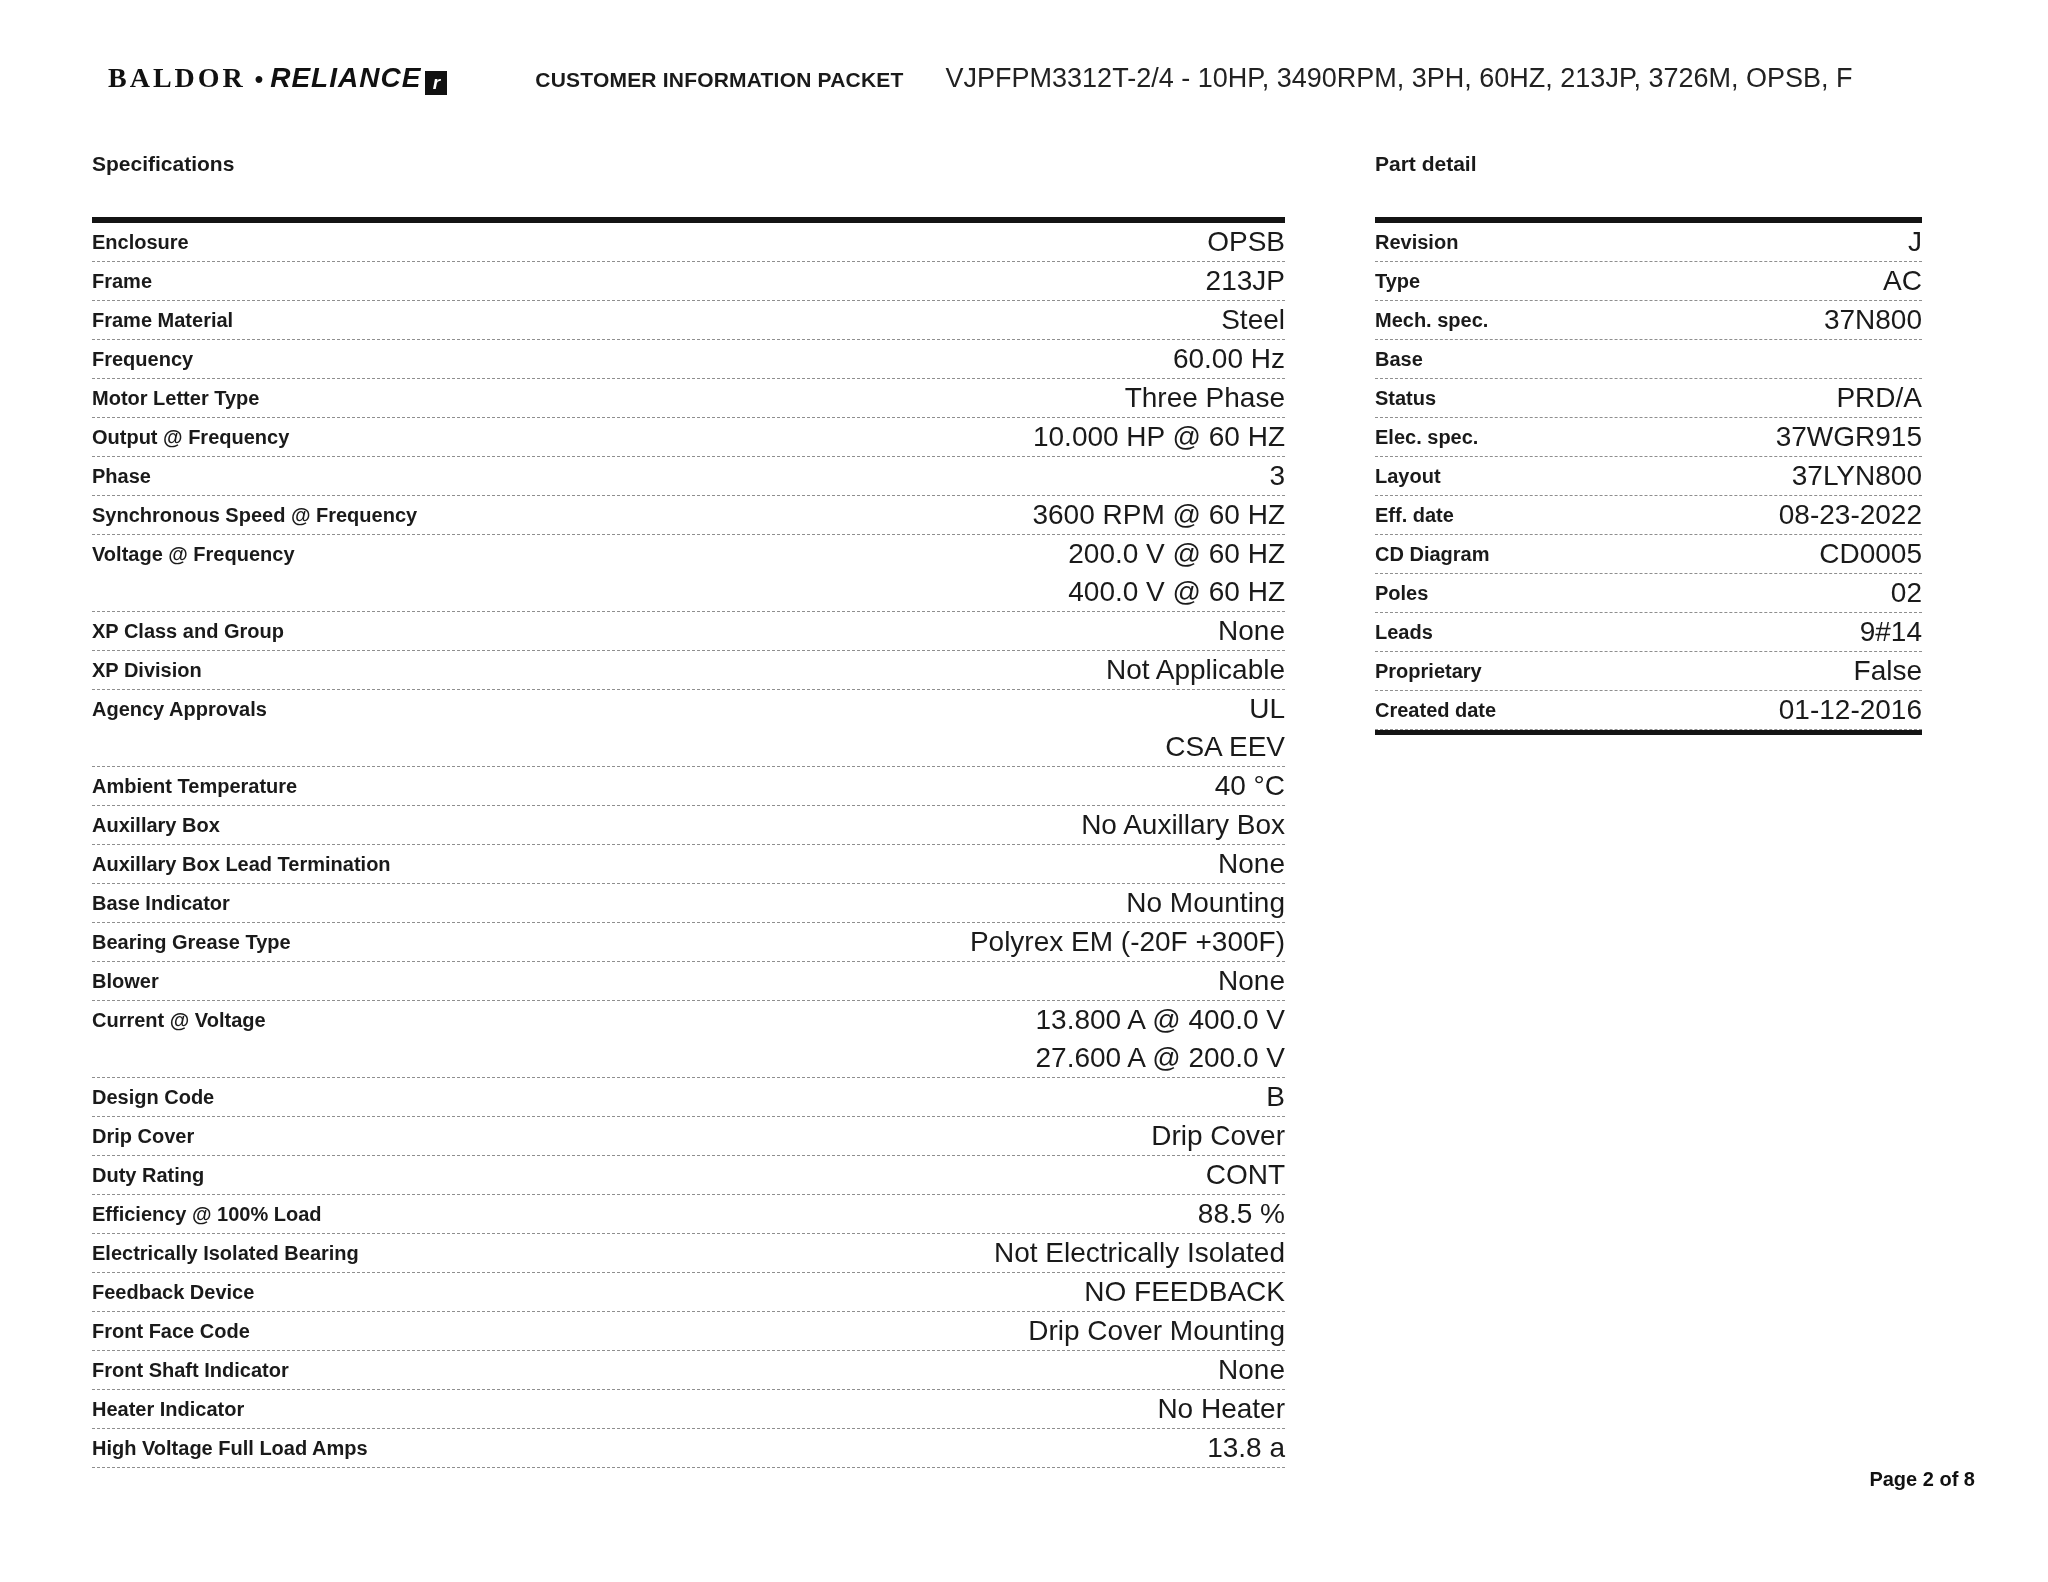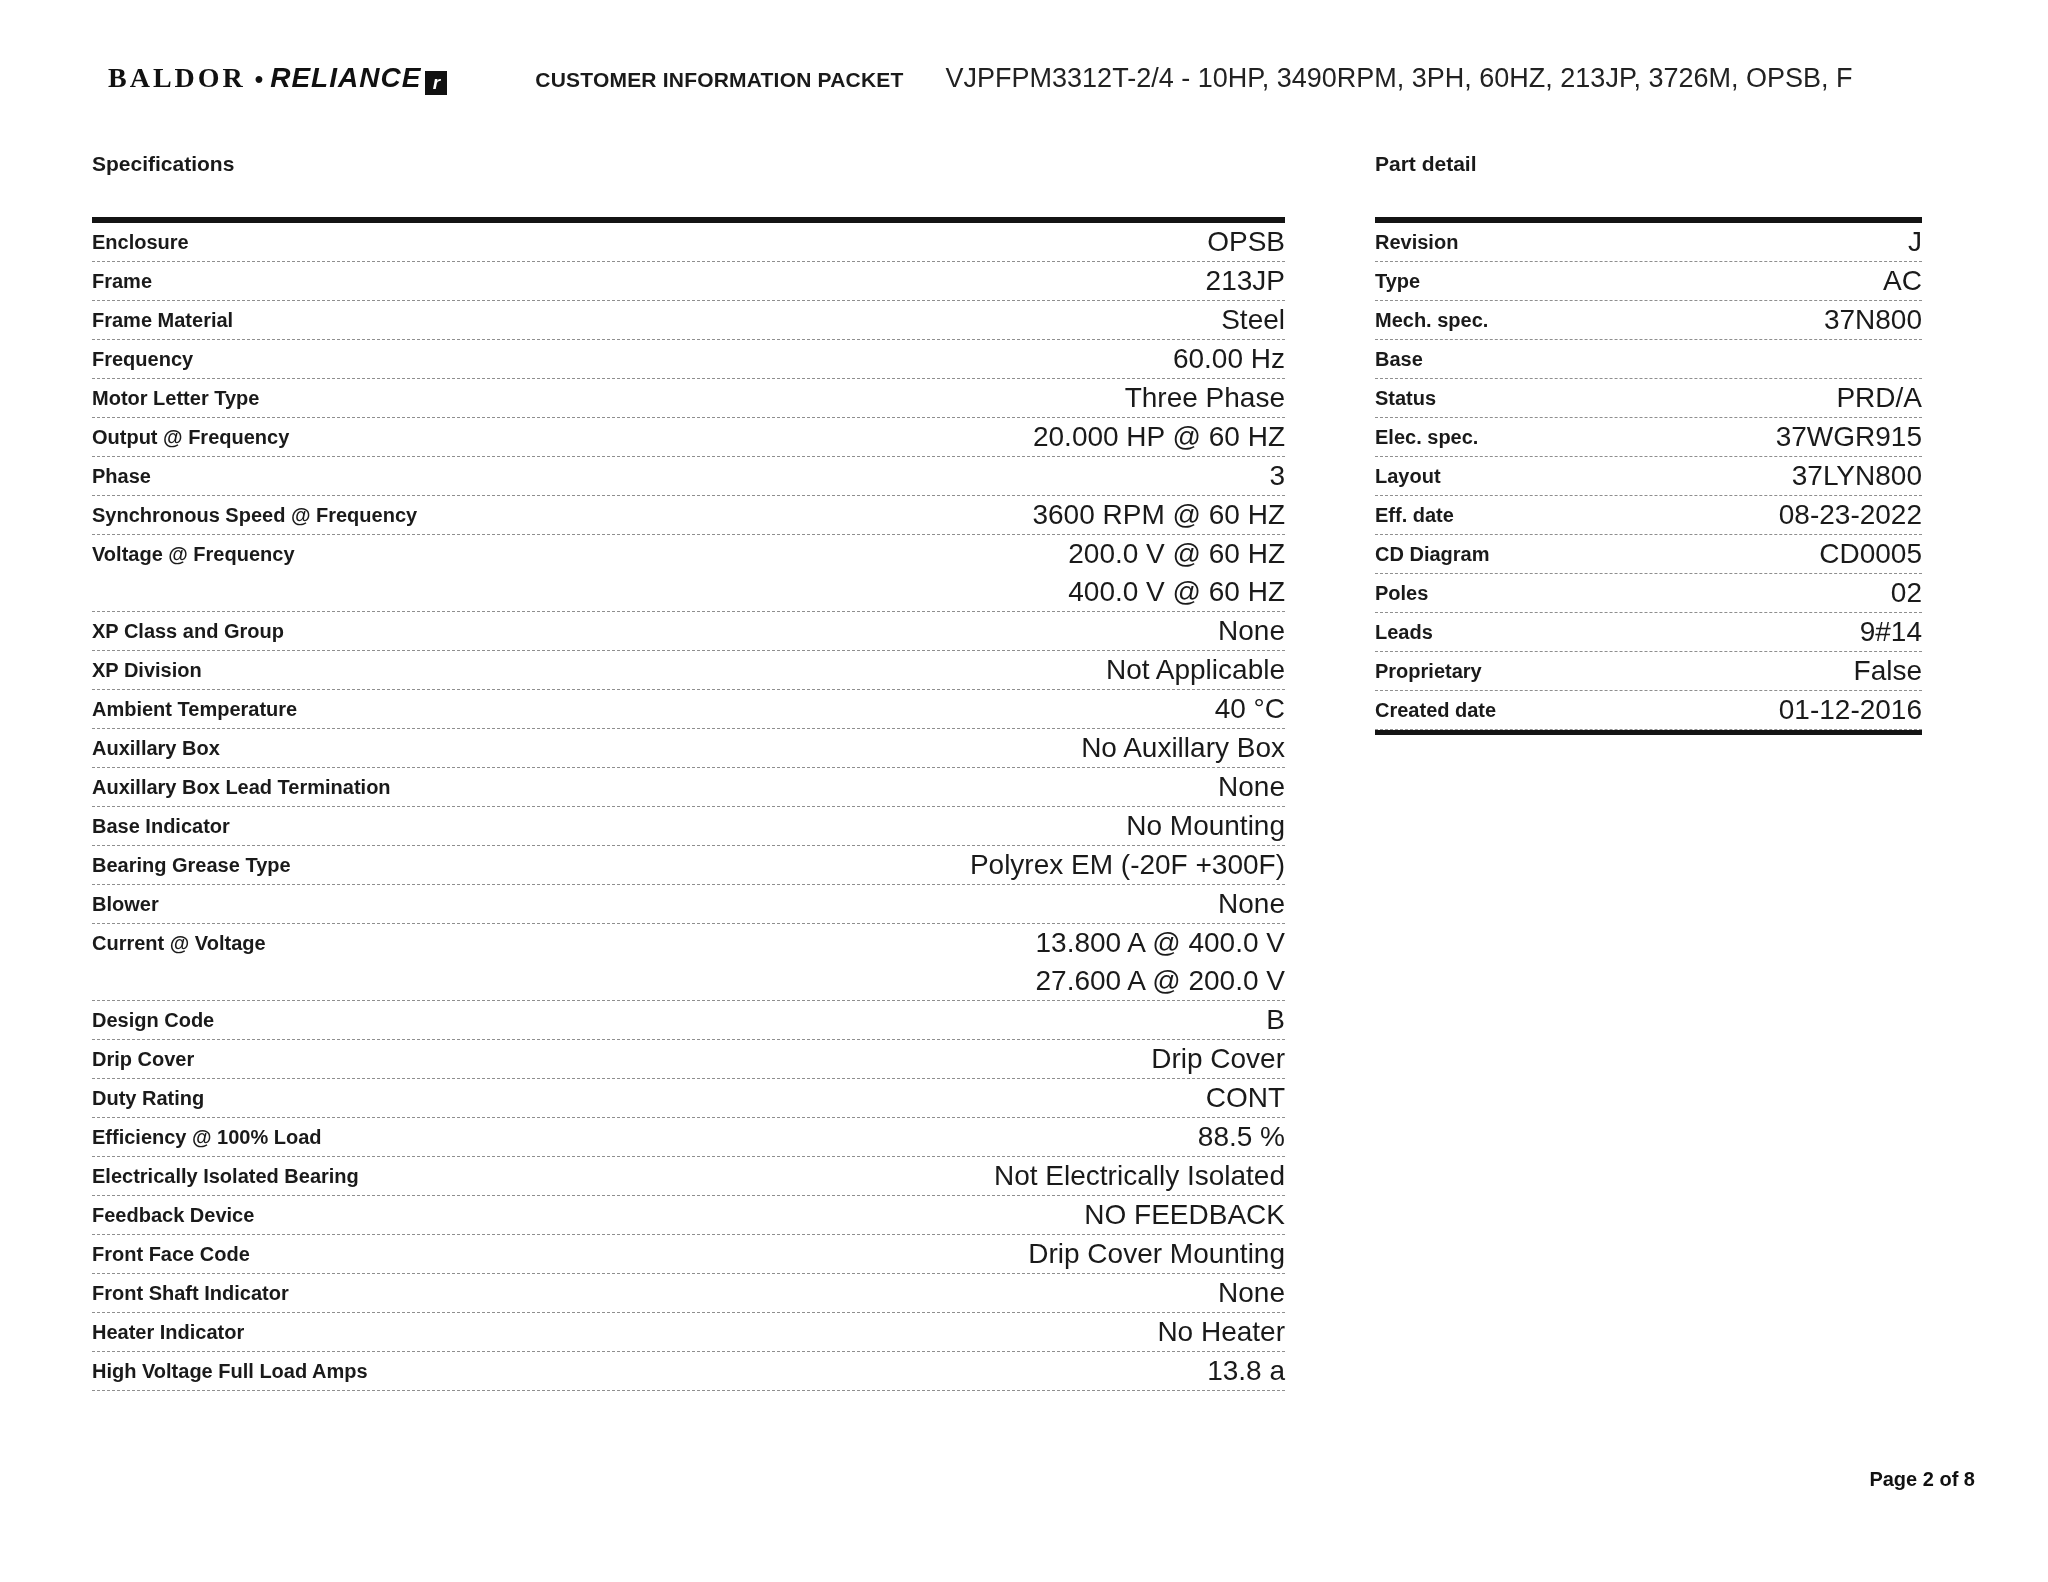--- a/index.html
+++ b/index.html
@@ -179,21 +179,21 @@
             </div>
             <div class="row">
               <span class="row-label">Motor Letter Type</span>
               <span class="row-values">
                 <span class="row-value">Three Phase</span>
               </span>
             </div>
             <div class="row">
               <span class="row-label">Output @ Frequency</span>
               <span class="row-values">
-                <span class="row-value">20.000 HP @ 60 HZ</span>
+                <span class="row-value">10.000 HP @ 60 HZ</span>
               </span>
             </div>
             <div class="row">
               <span class="row-label">Phase</span>
               <span class="row-values">
                 <span class="row-value">3</span>
               </span>
             </div>
             <div class="row">
               <span class="row-label">Synchronous Speed @ Frequency</span>
@@ -211,20 +211,27 @@
             <div class="row">
               <span class="row-label">XP Class and Group</span>
               <span class="row-values">
                 <span class="row-value">None</span>
               </span>
             </div>
             <div class="row">
               <span class="row-label">XP Division</span>
               <span class="row-values">
                 <span class="row-value">Not Applicable</span>
+              </span>
+            </div>
+            <div class="row">
+              <span class="row-label">Agency Approvals</span>
+              <span class="row-values">
+                <span class="row-value">UL</span>
+                <span class="row-value">CSA EEV</span>
               </span>
             </div>
             <div class="row">
               <span class="row-label">Ambient Temperature</span>
               <span class="row-values">
                 <span class="row-value">40 °C</span>
               </span>
             </div>
             <div class="row">
               <span class="row-label">Auxillary Box</span>

